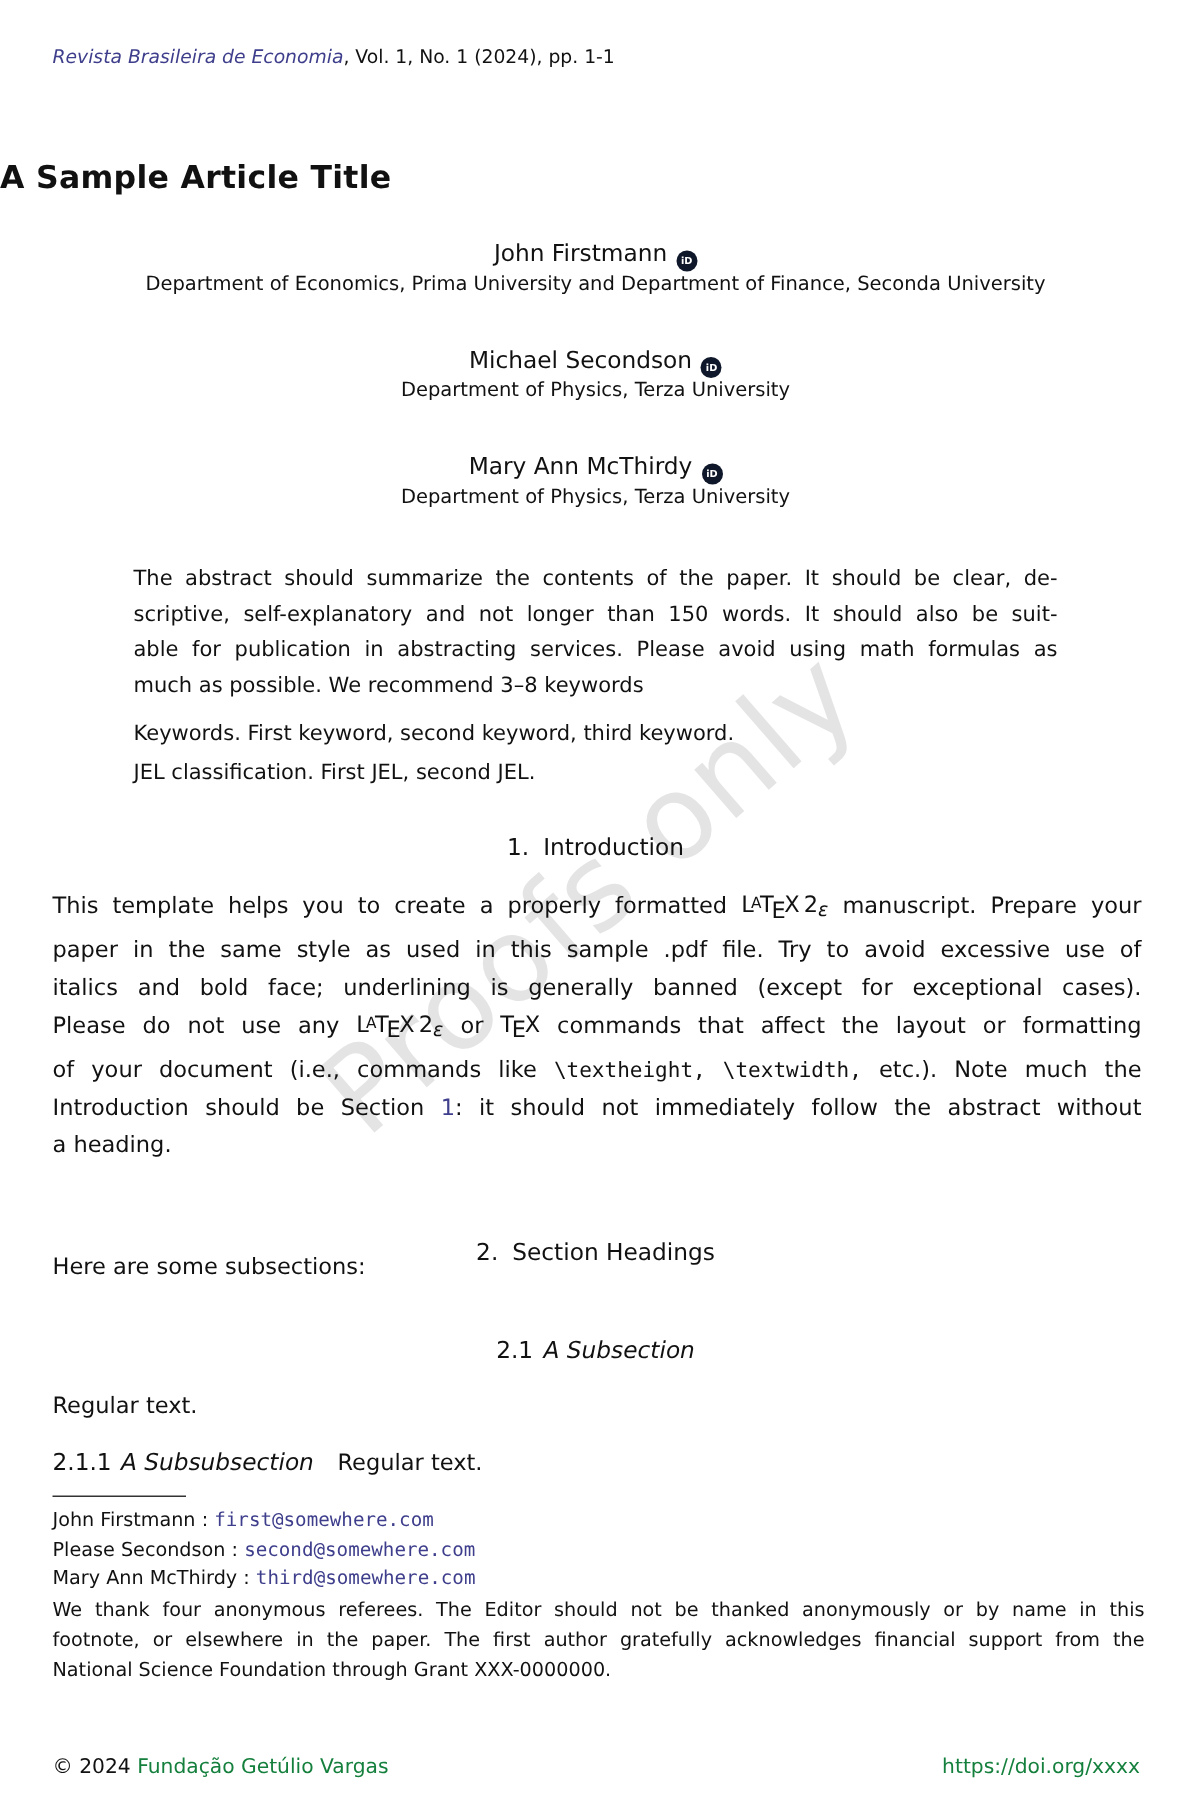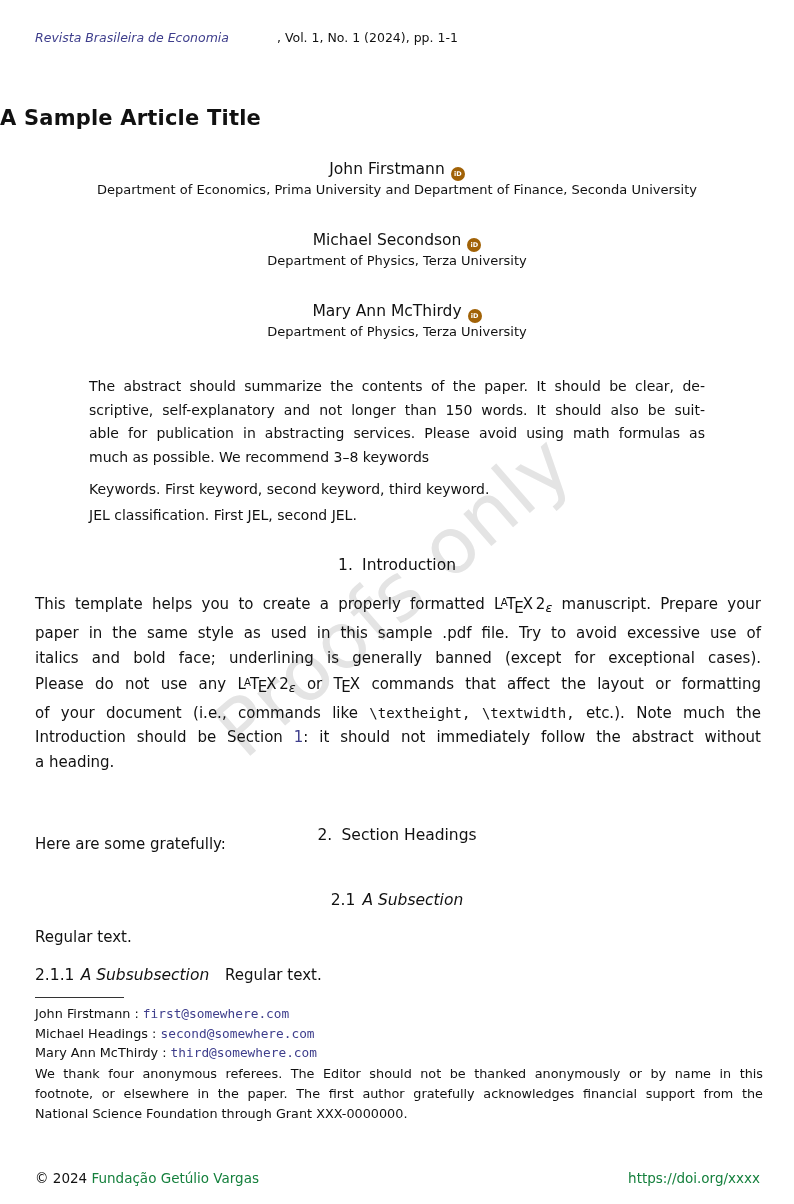--- a/index.html
+++ b/index.html
@@ -12,30 +12,30 @@
   
   .watermark {
     position:absolute; left:393px; top:596px; z-index:0;
     transform:translate(-50%,-50%) rotate(-41deg);
     font-size:78px; color:#e4e4e4; white-space:nowrap; letter-spacing:1px;
     user-select:none;
   }
   
   .journal-line { position:absolute; left:35px; top:30px; font-size:12.5px; }
   .journal-name { font-style:italic; color:#3e3e8c; text-decoration:none; }
-  .journal-meta { color:#111;margin-left:48px; }
+  .journal-meta { color:#111; }
   
   .article-title { position:absolute; left:0; top:106px; width:794px; font-size:21px; font-weight:bold; letter-spacing:0.2px; }
   .authors { position:absolute; left:0; top:158px; width:794px; text-align:center; }
   .author-block { margin-bottom:30px; }
   .author-name { font-size:15.5px; line-height:22px; }
   .author-affil { font-size:13px; line-height:18px; }
   .orcid {
     display:inline-block; width:14px; height:14px; border-radius:50%;
-    background:#a16207; margin-left:6px; vertical-align:-2px; text-align:center;
+    background:#0f172a; margin-left:6px; vertical-align:-2px; text-align:center;
   }
   .orcid-id { font-size:6.5px; color:#ffffff; font-weight:bold; line-height:14px; display:block; }
   
   .abstract { position:absolute; left:89px; top:375px; width:616px; font-size:14px; }
   .abstract .jline { line-height:23.5px; }
   .abs-kw { margin-top:7px; line-height:26px; }
   .abs-jel { margin-top:0px; line-height:26px; }
   
   .jline { text-align:justify; text-align-last:justify; white-space:normal; }
   .jline.last { text-align-last:auto; }
@@ -118,33 +118,33 @@
       <div class="jline">paper in the same style as used in this sample .pdf file. Try to avoid excessive use of</div>
       <div class="jline">italics and bold face; underlining is generally banned (except for exceptional cases).</div>
       <div class="jline"><span>Please do not use any</span> <span class="latex"><span>L</span><span class="lx-A">A</span><span>T</span><span class="lx-E">E</span><span>X</span><span class="lx-2">2</span><span class="lx-eps">ε</span></span> <span>or</span> <span class="tex"><span>T</span><span class="lx-E">E</span><span>X</span></span> <span>commands that affect the layout or formatting</span></div>
       <div class="jline"><span>of your document (i.e., commands like</span> <span class="mono14">\textheight,</span> <span class="mono14">\textwidth,</span> <span>etc.). Note much the</span></div>
       <div class="jline"><span>Introduction should be Section</span> <a href="#" class="ref">1</a><span>: it should not immediately follow the abstract without</span></div>
       <div class="jline last">a heading.</div>
     </div>
 
     <div class="sec-heading sec2"><span class="sec-num">2.</span><span>Section Headings</span></div>
 
-    <div class="here-line">Here are some gratefully:</div>
+    <div class="here-line">Here are some subsections:</div>
 
     <div class="sec-heading sec21"><span class="sec-num-sub">2.1</span><span class="ital">A Subsection</span></div>
 
     <div class="regular-line">Regular text.</div>
 
     <div class="subsub-line"><span class="subsub-num">2.1.1</span><span class="ital">A Subsubsection</span><span class="runin">Regular text.</span></div>
 
     <div class="fn-rule"></div>
 
     <div class="footnotes">
       <div class="fn-contact"><span>John Firstmann :</span> <a href="#" class="fn-email">first@somewhere.com</a></div>
-      <div class="fn-contact"><span>Michael Headings :</span> <a href="#" class="fn-email">second@somewhere.com</a></div>
+      <div class="fn-contact"><span>Please Secondson :</span> <a href="#" class="fn-email">second@somewhere.com</a></div>
       <div class="fn-contact"><span>Mary Ann McThirdy :</span> <a href="#" class="fn-email">third@somewhere.com</a></div>
       <div class="fn-ack">
         <div class="jline">We thank four anonymous referees. The Editor should not be thanked anonymously or by name in this</div>
         <div class="jline">footnote, or elsewhere in the paper. The first author gratefully acknowledges financial support from the</div>
         <div class="jline last">National Science Foundation through Grant XXX-0000000.</div>
       </div>
     </div>
 
     <div class="footer-left"><span>© 2024</span> <a href="#" class="plink">Fundação Getúlio Vargas</a></div>
     <div class="footer-right"><a href="#" class="plink">https://doi.org/xxxx</a></div>

